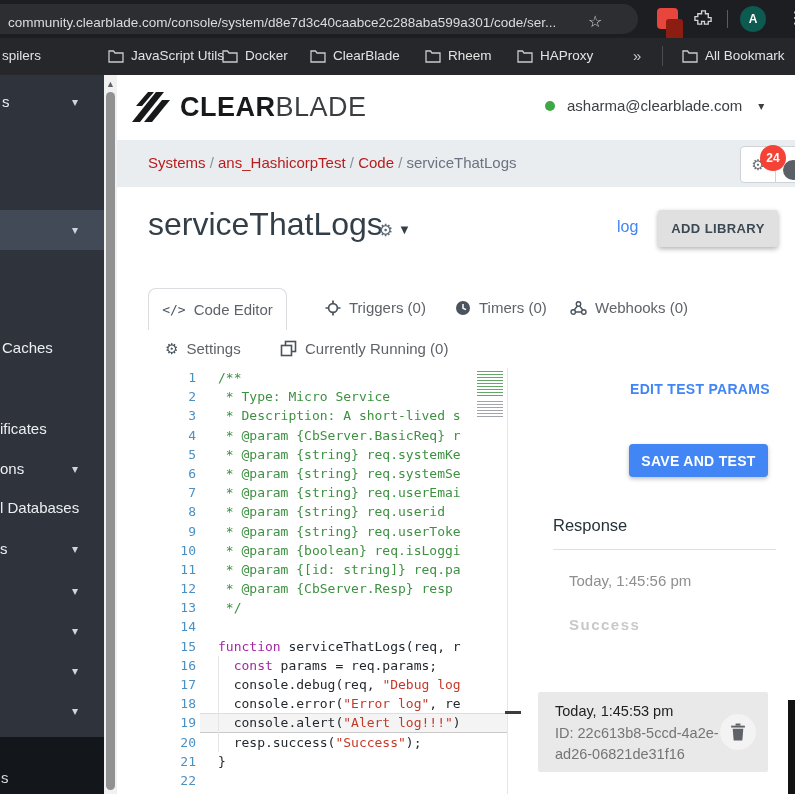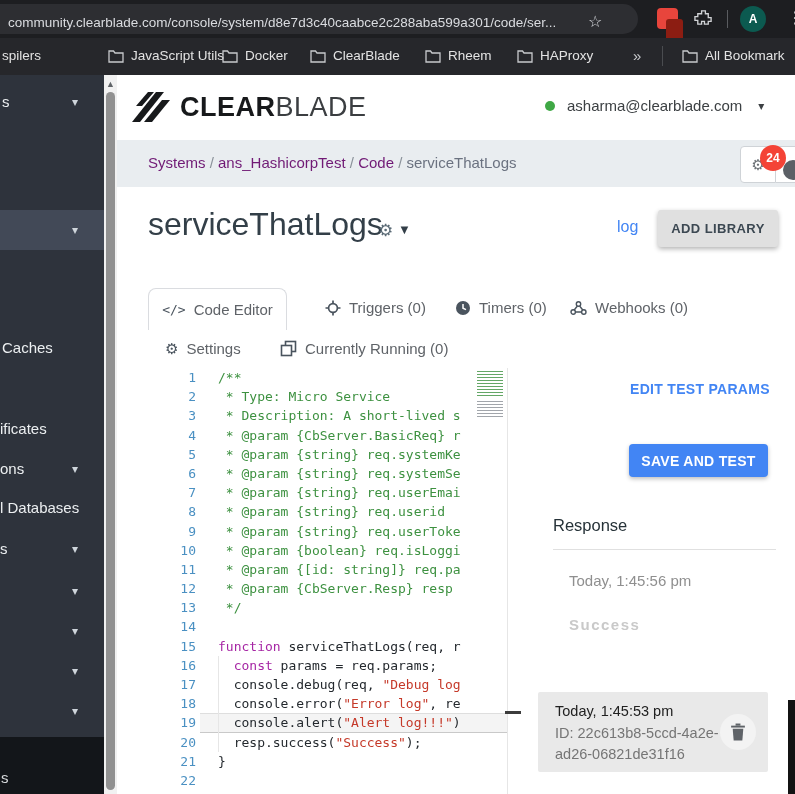--- a/index.html
+++ b/index.html
@@ -51,21 +51,21 @@
   .logo-text b{font-weight:800;}
   .logo-text .lt{font-weight:300;color:#3b3e41;}
   .account{left:545px;top:97px;display:flex;align-items:center;gap:12px;}
   .dot{width:10px;height:10px;border-radius:50%;background:#3fa845;}
   .email{color:#3c4043;font-size:15px;}
   .acct-chev{color:#3c4043;font-size:12px;margin-left:4px;}
 
   
   .crumbbar{left:117px;top:140px;width:678px;height:47px;background:#e9edf0;}
   .crumbs{left:148px;top:154px;font-size:15px;color:#8a9199;white-space:nowrap;}
-  .crumbs a{color:#701a75;text-decoration:none;cursor:pointer;}
+  .crumbs a{color:#b91c1c;text-decoration:none;cursor:pointer;}
   .crumbs .cur{color:#6b7280;}
   .crumb-btns{left:740px;top:146px;display:flex;}
   .cbtn{width:34px;height:35px;background:#fff;border:1px solid #cfd3d7;display:flex;align-items:center;justify-content:center;position:relative;}
   .cbtn:first-child{border-radius:4px 0 0 4px;}
   .cbtn:last-child{border-left:none;border-radius:0 4px 4px 0;width:34px;}
   .gears{color:#6b7075;font-size:15px;position:relative;}
   .gears .g2{position:absolute;font-size:10px;left:10px;top:-5px;}
   .dark-moon{width:20px;height:20px;border-radius:50%;background:#5b6066;margin-top:10px;}
   .notif-badge{left:760px;top:145px;width:26px;height:26px;border-radius:50%;background:#f44336;
                color:#fff;font-size:12px;font-weight:bold;text-align:center;line-height:26px;z-index:5;}

